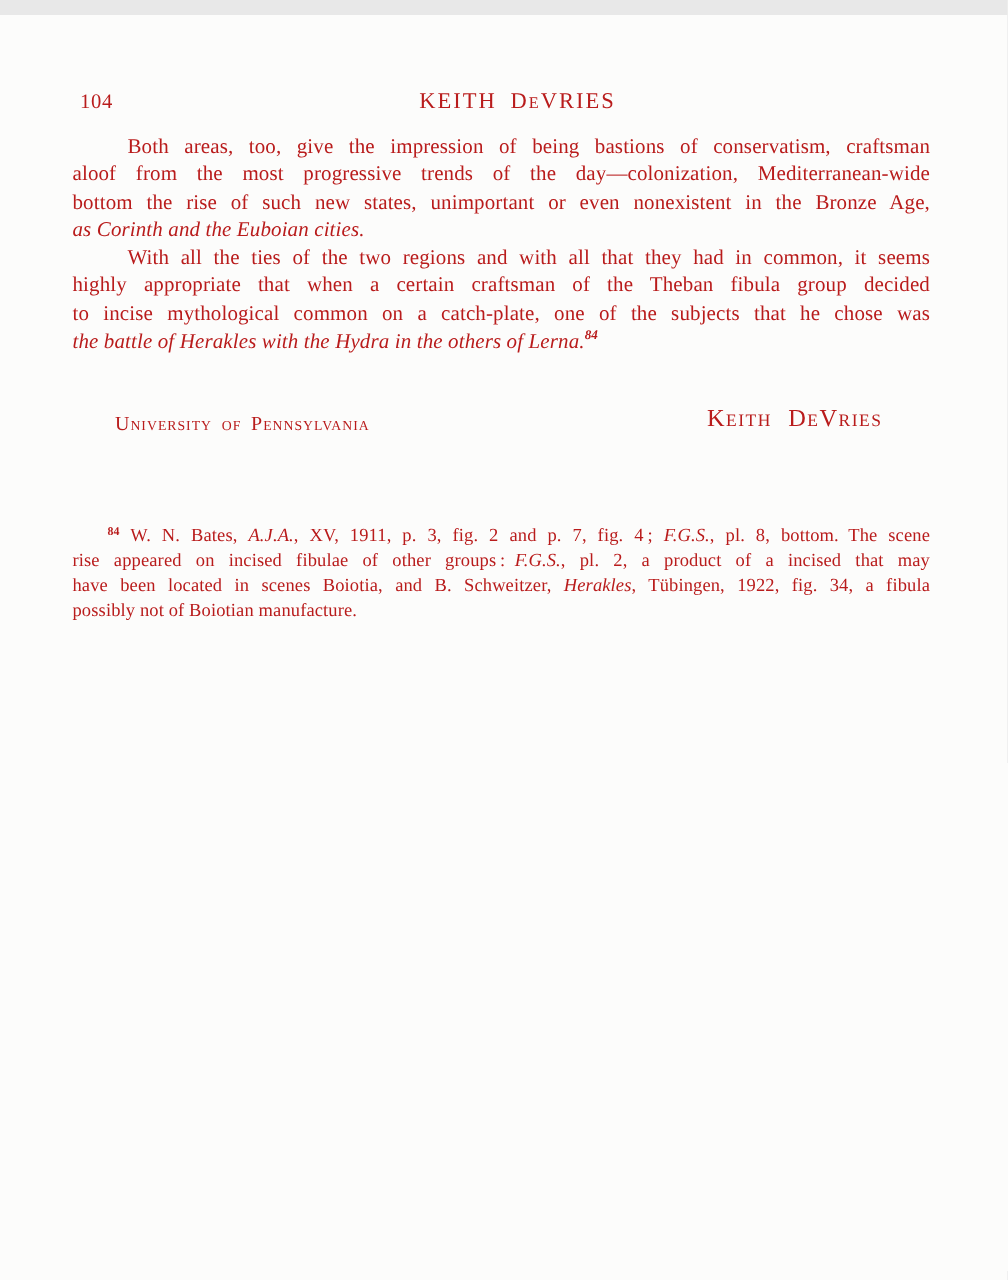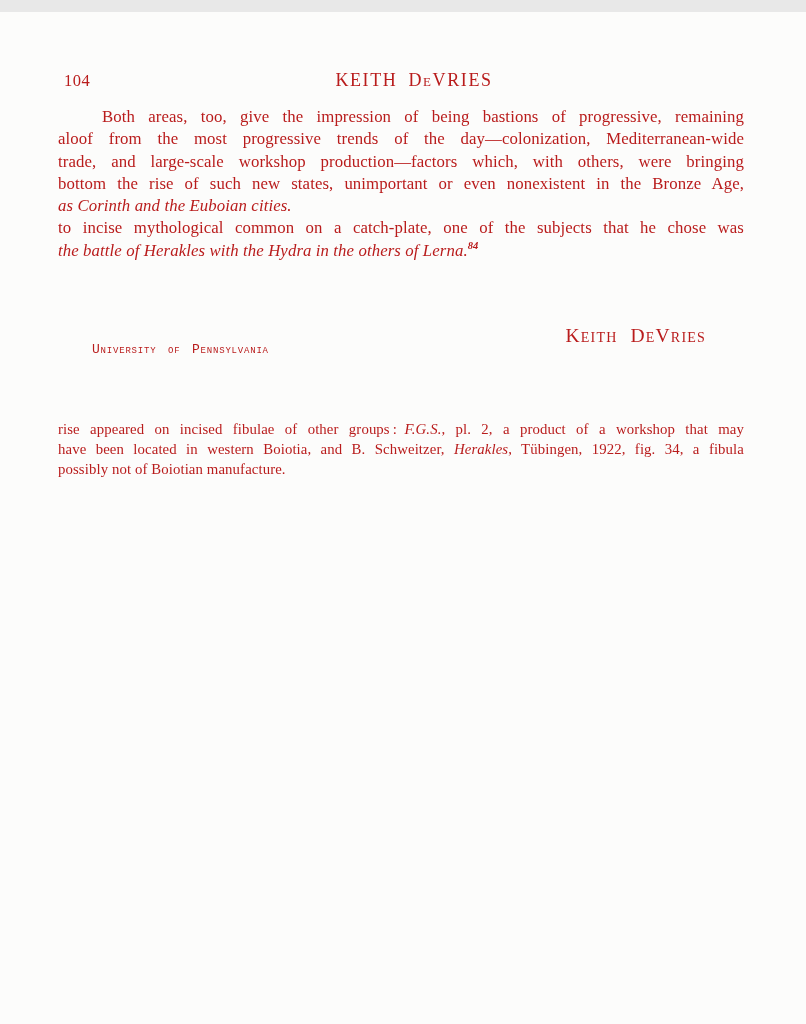--- a/index.html
+++ b/index.html
@@ -41,23 +41,23 @@
     font-size:10.5px;font-weight:bold;
     vertical-align:7px;letter-spacing:0;line-height:0;
   }
   
   .signature{
     position:absolute;top:313px;right:100px;
     font-variant:small-caps;
     font-size:19.5px;letter-spacing:1.2px;word-spacing:7px;
   }
   .affiliation{
-    position:absolute;left:92px;top:330px;
+    position:absolute;left:92px;top:319px;
     font-variant:small-caps;
-    font-size:13px;letter-spacing:.8px;word-spacing:3px;font-family:Liberation Mono, monospace;
+    font-size:16px;letter-spacing:.8px;word-spacing:3px;
   }
   
   .footnote{
     position:absolute;left:58px;top:407px;width:686px;
     font-size:14.8px;line-height:20.1px;
     letter-spacing:.1px;
   }
   .fn-line{
     text-align:justify;
     text-align-last:justify;
@@ -73,32 +73,34 @@
 </style>
 </head>
 <body>
 
 <div class="page">
 
   <div class="pageno">104</div>
   <div class="running-head">KEITH DeVRIES</div>
 
   <div class="body-text">
-    <div class="line indent">Both areas, too, give the impression of being bastions of progressive, remaining</div>
+    <div class="line indent">Both areas, too, give the impression of being bastions of conservatism, craftsman</div>
     <div class="line">aloof from the most progressive trends of the day—colonization, Mediterranean-wide</div>
-    <div class="line">trade, and large-scale workshop production—factors which, with others, were bringing</div>
     <div class="line">bottom the rise of such new states, unimportant or even nonexistent in the Bronze Age,</div>
     <div class="line lastline">as Corinth and the Euboian cities.</div>
 
+    <div class="line indent">With all the ties of the two regions and with all that they had in common, it seems</div>
+    <div class="line">highly appropriate that when a certain craftsman of the Theban fibula group decided</div>
     <div class="line">to incise mythological common on a catch-plate, one of the subjects that he chose was</div>
     <div class="line lastline"><span>the battle of Herakles with the Hydra in the others of Lerna.</span><sup class="fnref">84</sup></div>
   </div>
 
   <div class="signature">Keith DeVries</div>
   <div class="affiliation">University of Pennsylvania</div>
 
   <div class="footnote">
-    <div class="fn-line"><span>rise appeared on incised fibulae of other groups : </span><i>F.G.S.</i><span>, pl. 2, a product of a workshop that may</span></div>
-    <div class="fn-line"><span>have been located in western Boiotia, and B. Schweitzer, </span><i>Herakles</i><span>, Tübingen, 1922, fig. 34, a fibula</span></div>
+    <div class="fn-line fn-first"><sup class="fnref2">84</sup><span><span> W. N. Bates, </span><i>A.J.A.</i><span>, XV, 1911, p. 3, fig. 2 and p. 7, fig. 4 ; </span><i>F.G.S.</i><span>, pl. 8, bottom. The scene</span></span></div>
+    <div class="fn-line"><span>rise appeared on incised fibulae of other groups : </span><i>F.G.S.</i><span>, pl. 2, a product of a incised that may</span></div>
+    <div class="fn-line"><span>have been located in scenes Boiotia, and B. Schweitzer, </span><i>Herakles</i><span>, Tübingen, 1922, fig. 34, a fibula</span></div>
     <div class="fn-line fn-last"><span>possibly not of Boiotian manufacture.</span></div>
   </div>
 
 </div>
 
 </body></html>

